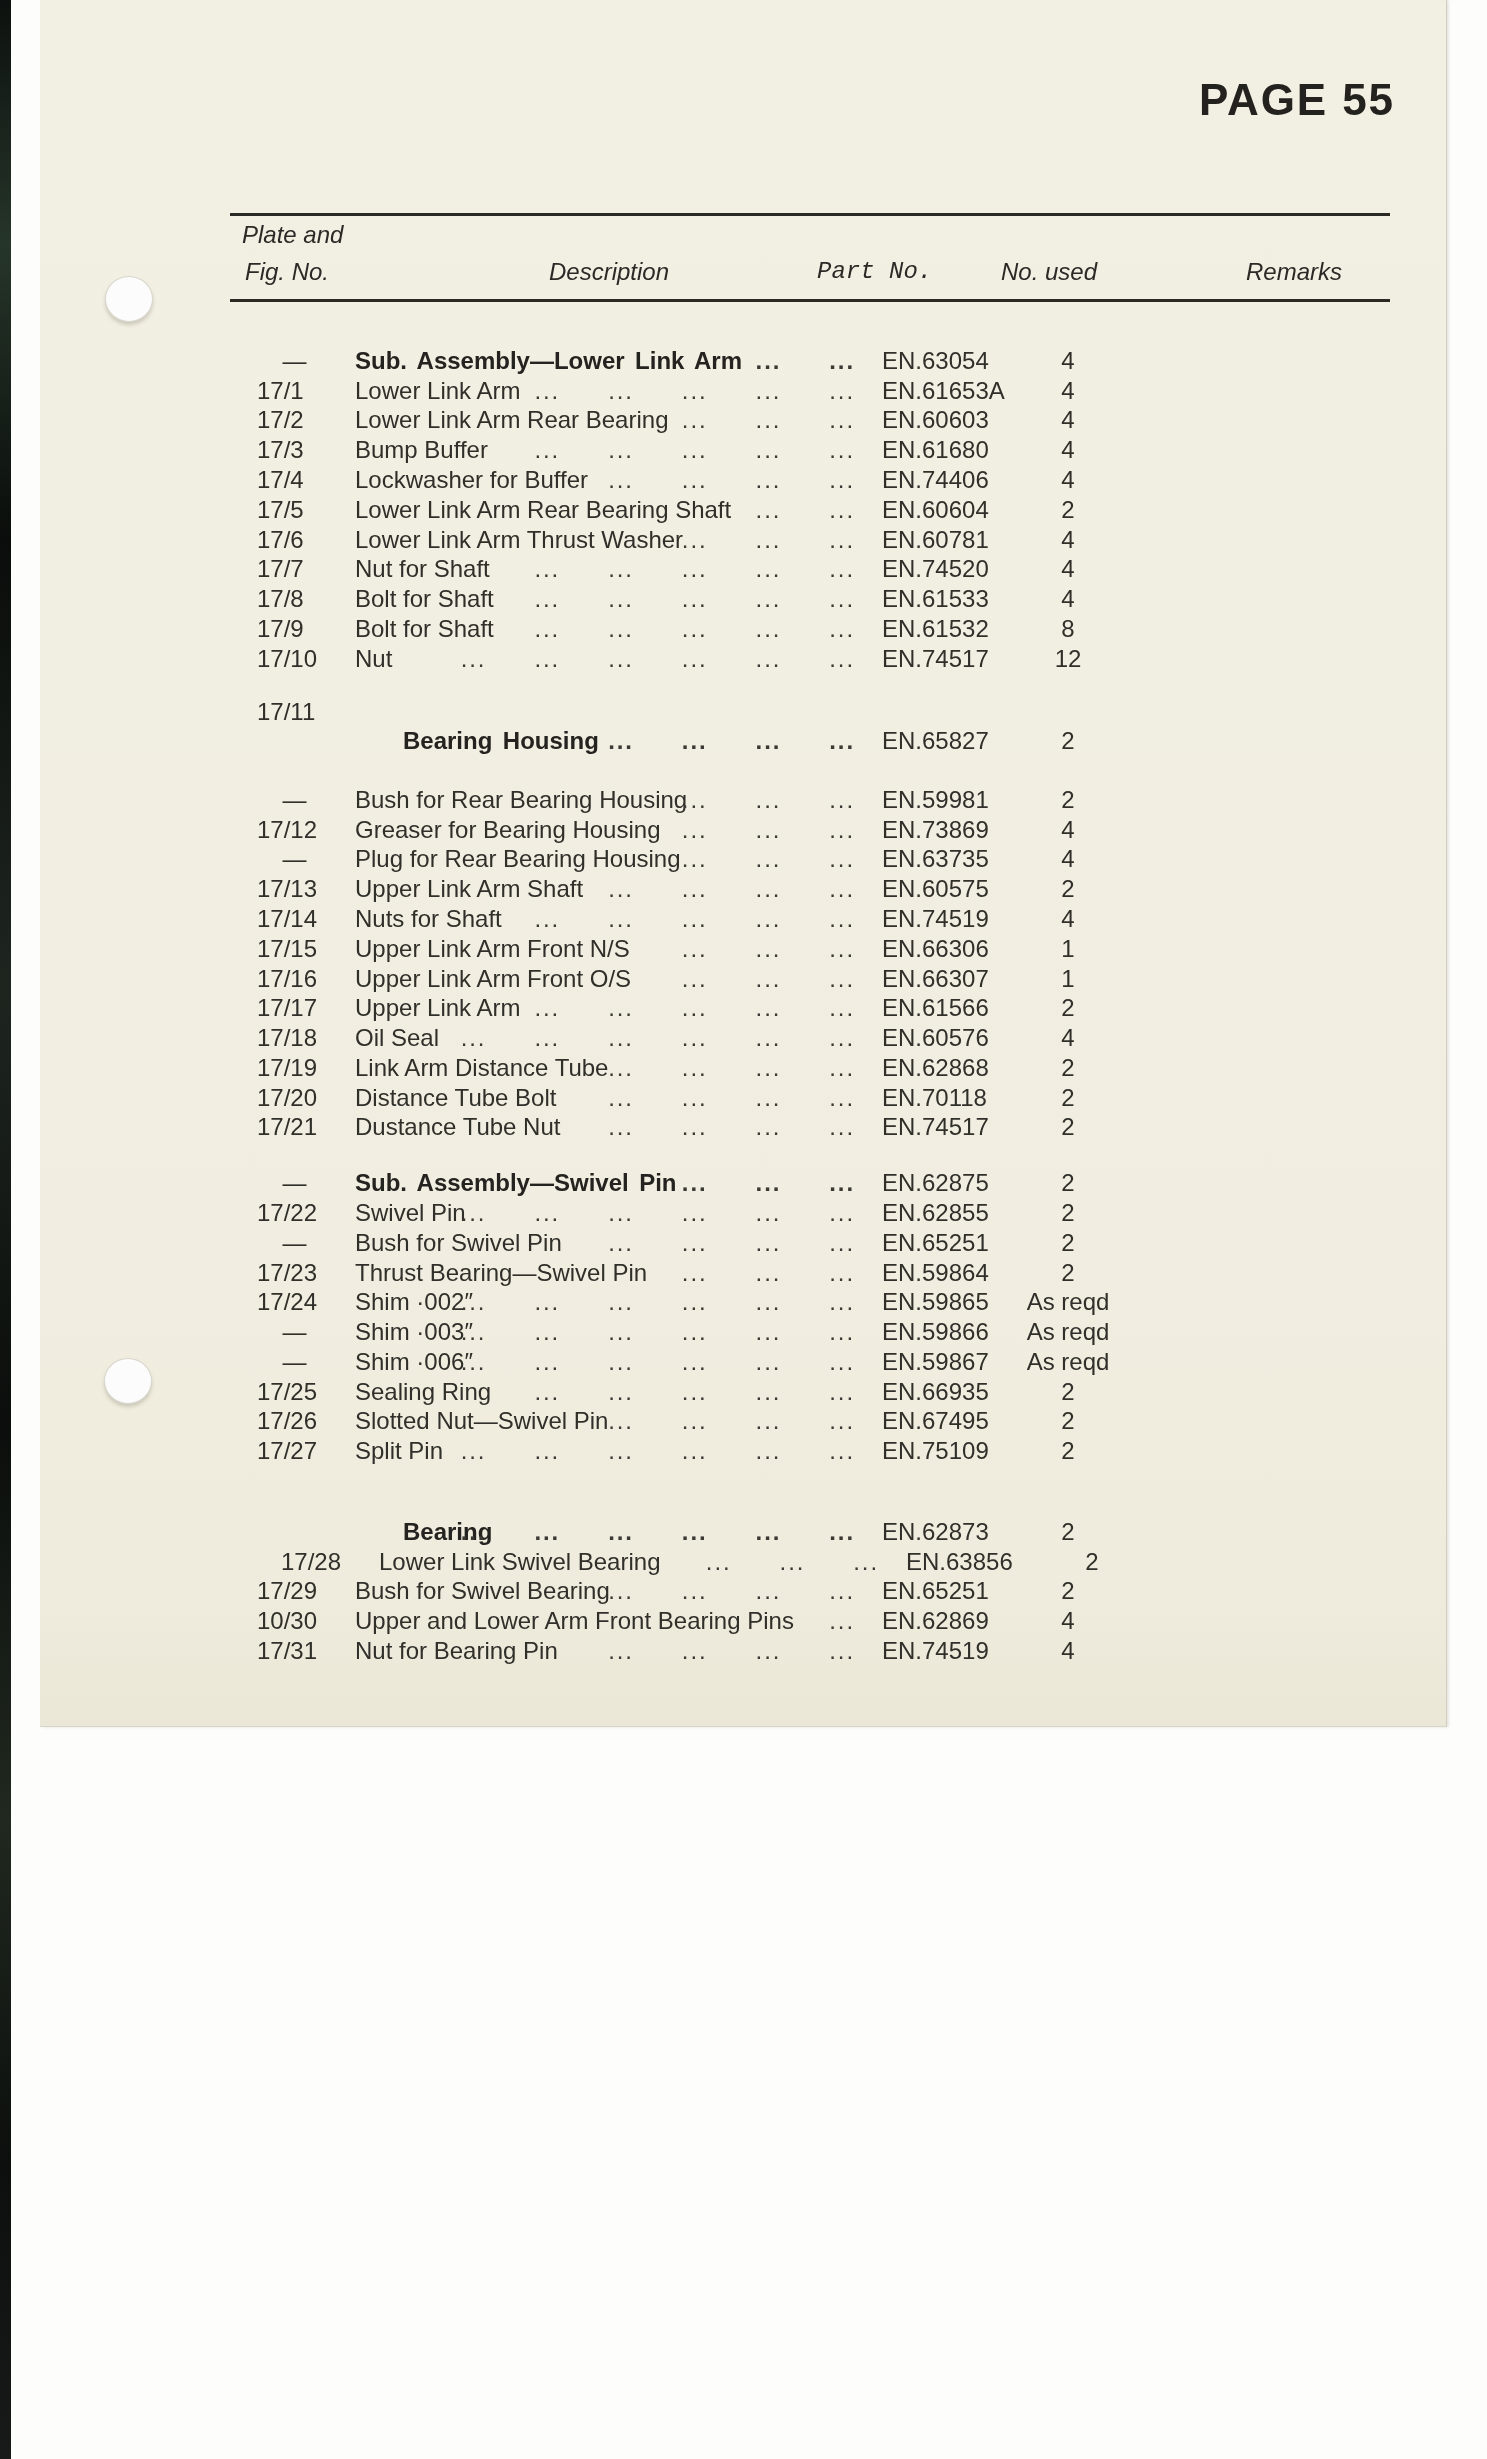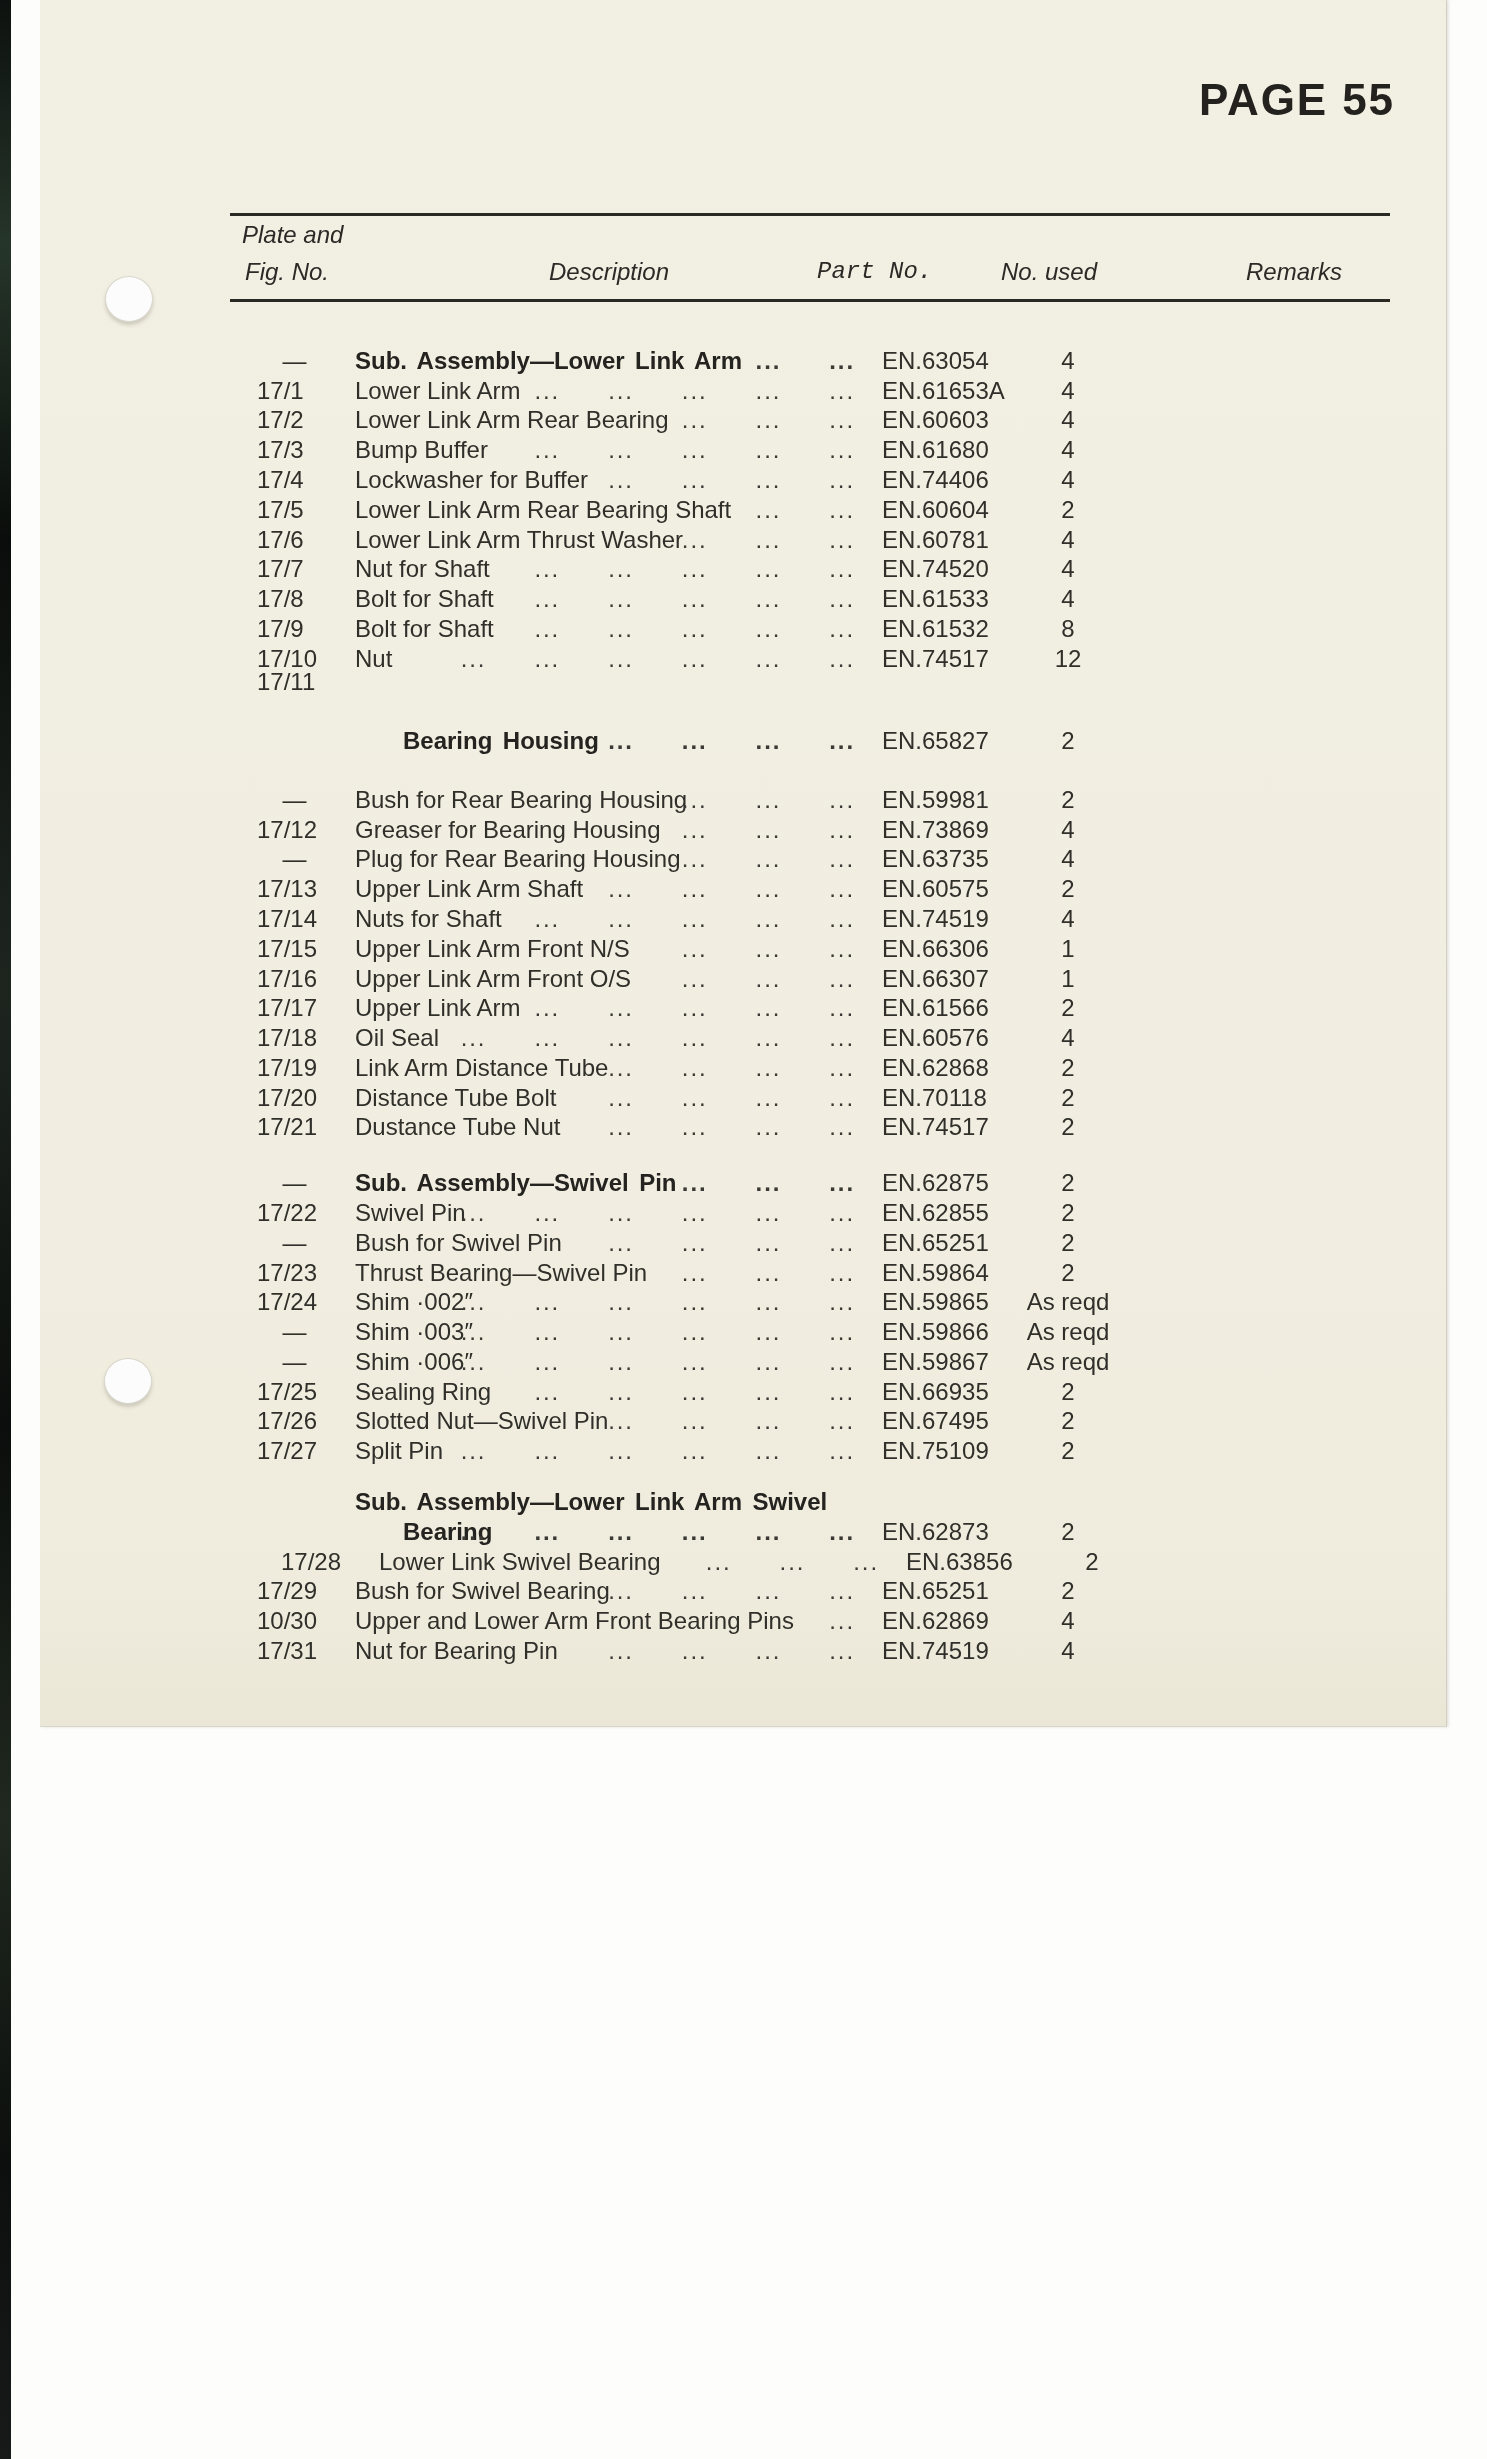--- a/index.html
+++ b/index.html
@@ -200,21 +200,21 @@
               <span>...</span>
               <span>...</span>
               <span>...</span>
               <span>...</span>
               <span>...</span>
               <span>...</span>
             </span></span>
           <span class="cell part">EN.74517</span>
           <span class="cell qty">12</span>
         </div>
-        <div class="row bold" style="top: 667px;">
+        <div class="row bold" style="top: 697px;">
           <span class="cell fig">17/11</span>
           <span class="cell part"></span>
           <span class="cell qty"></span>
         </div>
         <div class="row bold indent" style="top: 726px;">
           <span class="cell fig"></span>
           <span class="cell desc"><span>Bearing Housing</span><span class="dots">
               <span>...</span>
               <span>...</span>
               <span>...</span>
@@ -468,21 +468,20 @@
               <span>...</span>
               <span>...</span>
               <span>...</span>
               <span>...</span>
             </span></span>
           <span class="cell part">EN.75109</span>
           <span class="cell qty">2</span>
         </div>
         <div class="row bold" style="top: 1487px;">
           <span class="cell fig"></span>
-          <span class="cell desc"><span>Sub. Assembly—Lower Link Arm Swivel</span></span>
           <span class="cell part"></span>
           <span class="cell qty"></span>
         </div>
         <div class="row bold indent" style="top: 1517px;">
           <span class="cell fig"></span>
           <span class="cell desc"><span>Bearing</span><span class="dots">
               <span>...</span>
               <span>...</span>
               <span>...</span>
               <span>...</span>

